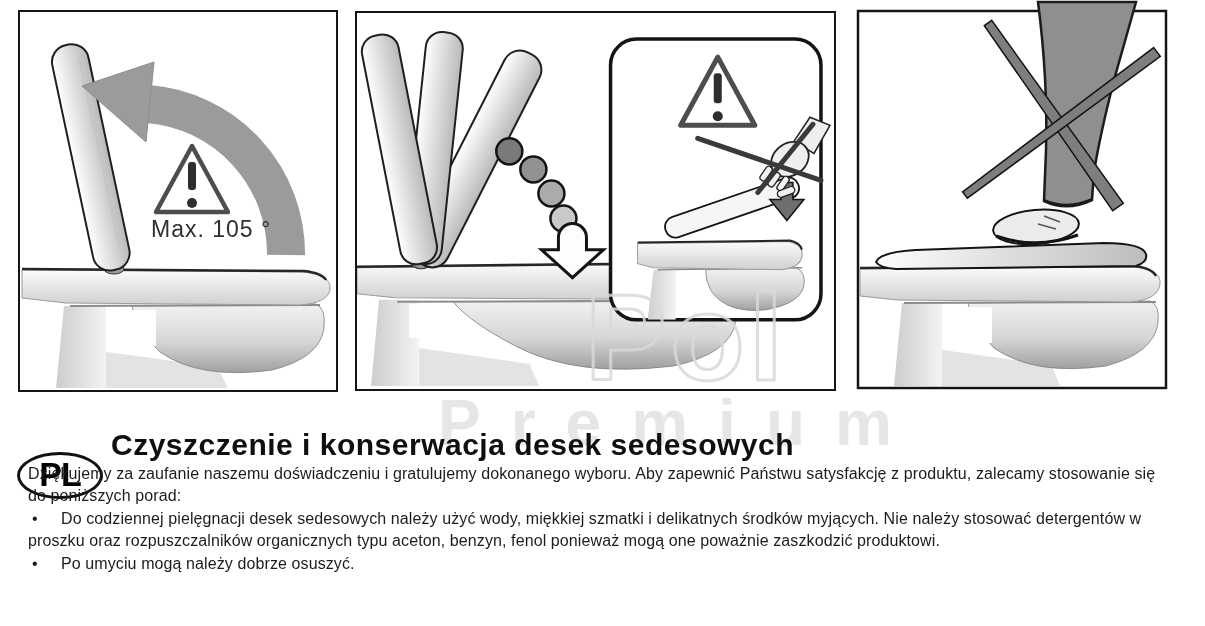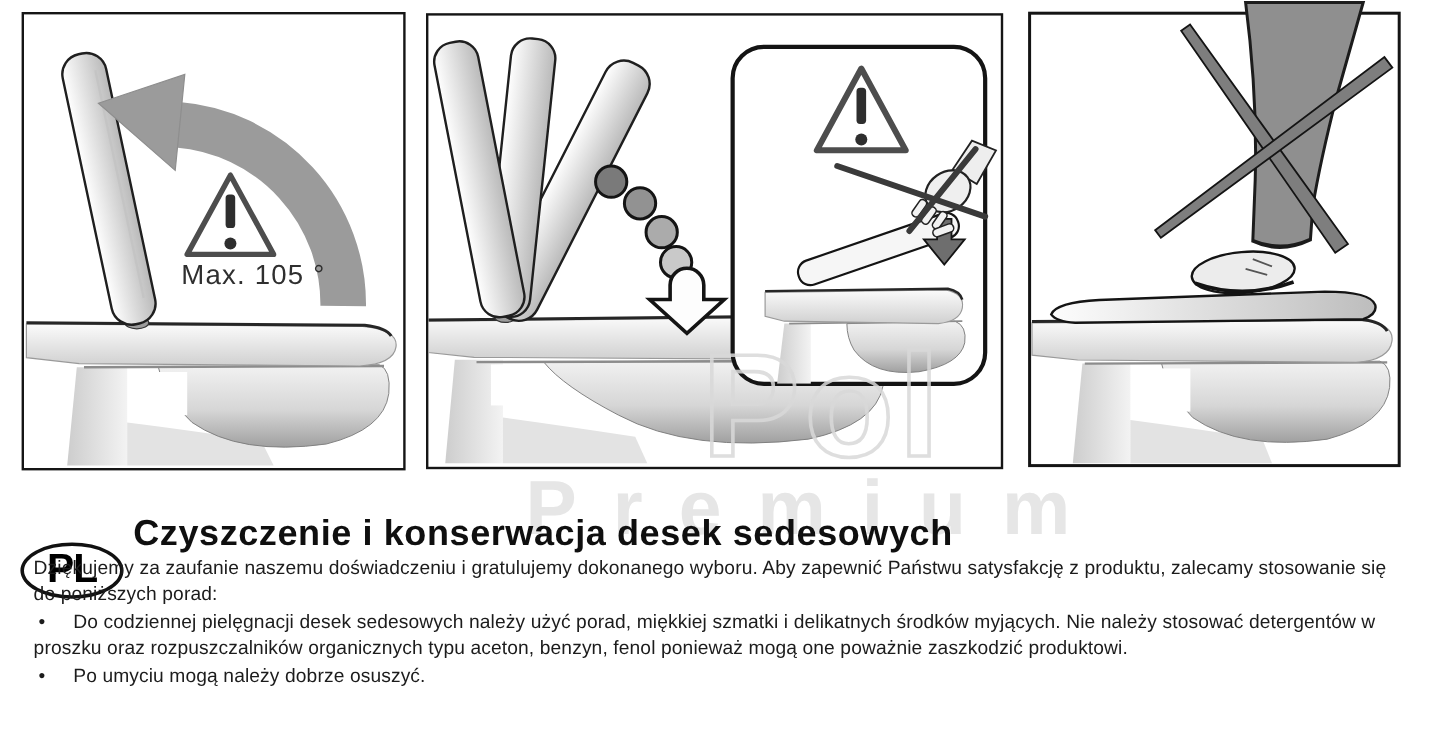--- a/index.html
+++ b/index.html
@@ -230,20 +230,20 @@
     <span>PL</span>
   </div>
 
   <div class="doc-title">Czyszczenie i konserwacja desek sedesowych</div>
 
   <div class="doc-body">
     <p>
       <span>Dziękujemy za zaufanie naszemu doświadczeniu i gratulujemy dokonanego wyboru. Aby zapewnić Państwu satysfakcję z produktu, zalecamy stosowanie się do poniższych porad:</span>
     </p>
     <p>
-      <span class="dot">•</span><span>Do codziennej pielęgnacji desek sedesowych należy użyć porad, miękkiej szmatki i delikatnych środków myjących. Nie należy stosować detergentów w proszku oraz rozpuszczalników organicznych typu aceton, benzyn, fenol ponieważ mogą one poważnie zaszkodzić produktowi.</span>
+      <span class="dot">•</span><span>Do codziennej pielęgnacji desek sedesowych należy użyć wody, miękkiej szmatki i delikatnych środków myjących. Nie należy stosować detergentów w proszku oraz rozpuszczalników organicznych typu aceton, benzyn, fenol ponieważ mogą one poważnie zaszkodzić produktowi.</span>
     </p>
     <p>
       <span class="dot">•</span><span>Po umyciu mogą należy dobrze osuszyć.</span>
     </p>
   </div>
 
 </div>
 
 </body></html>

